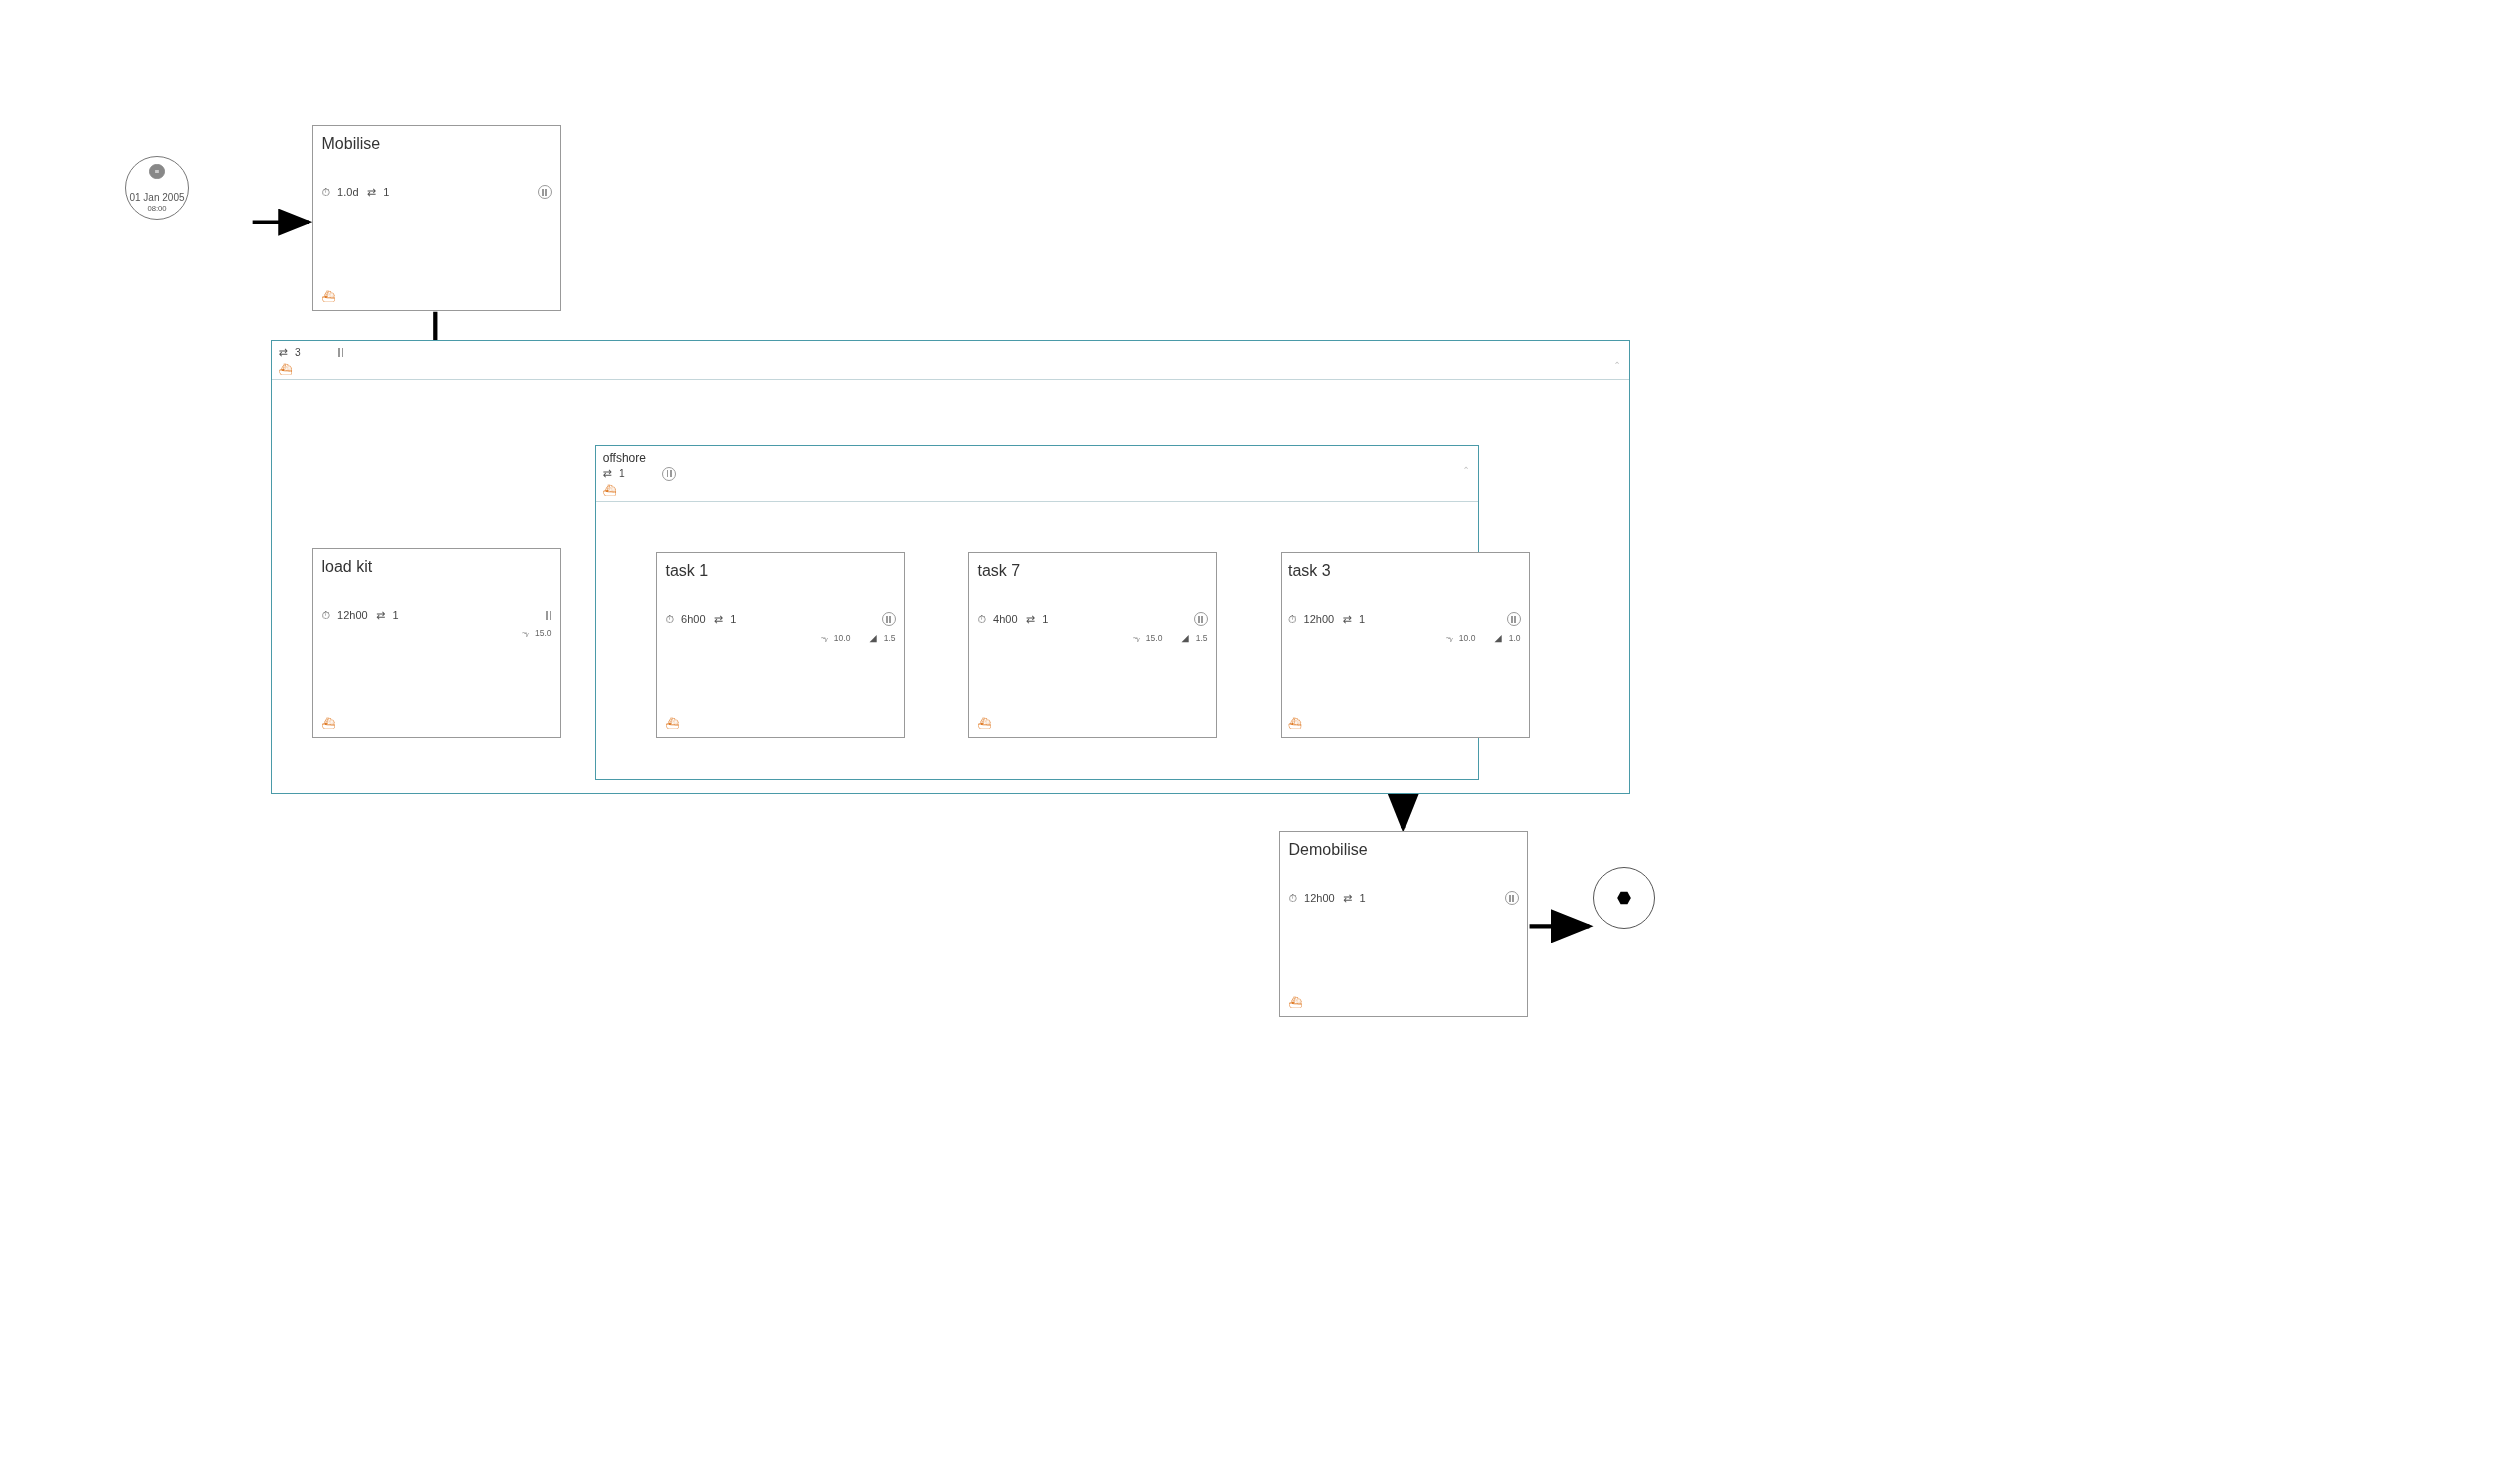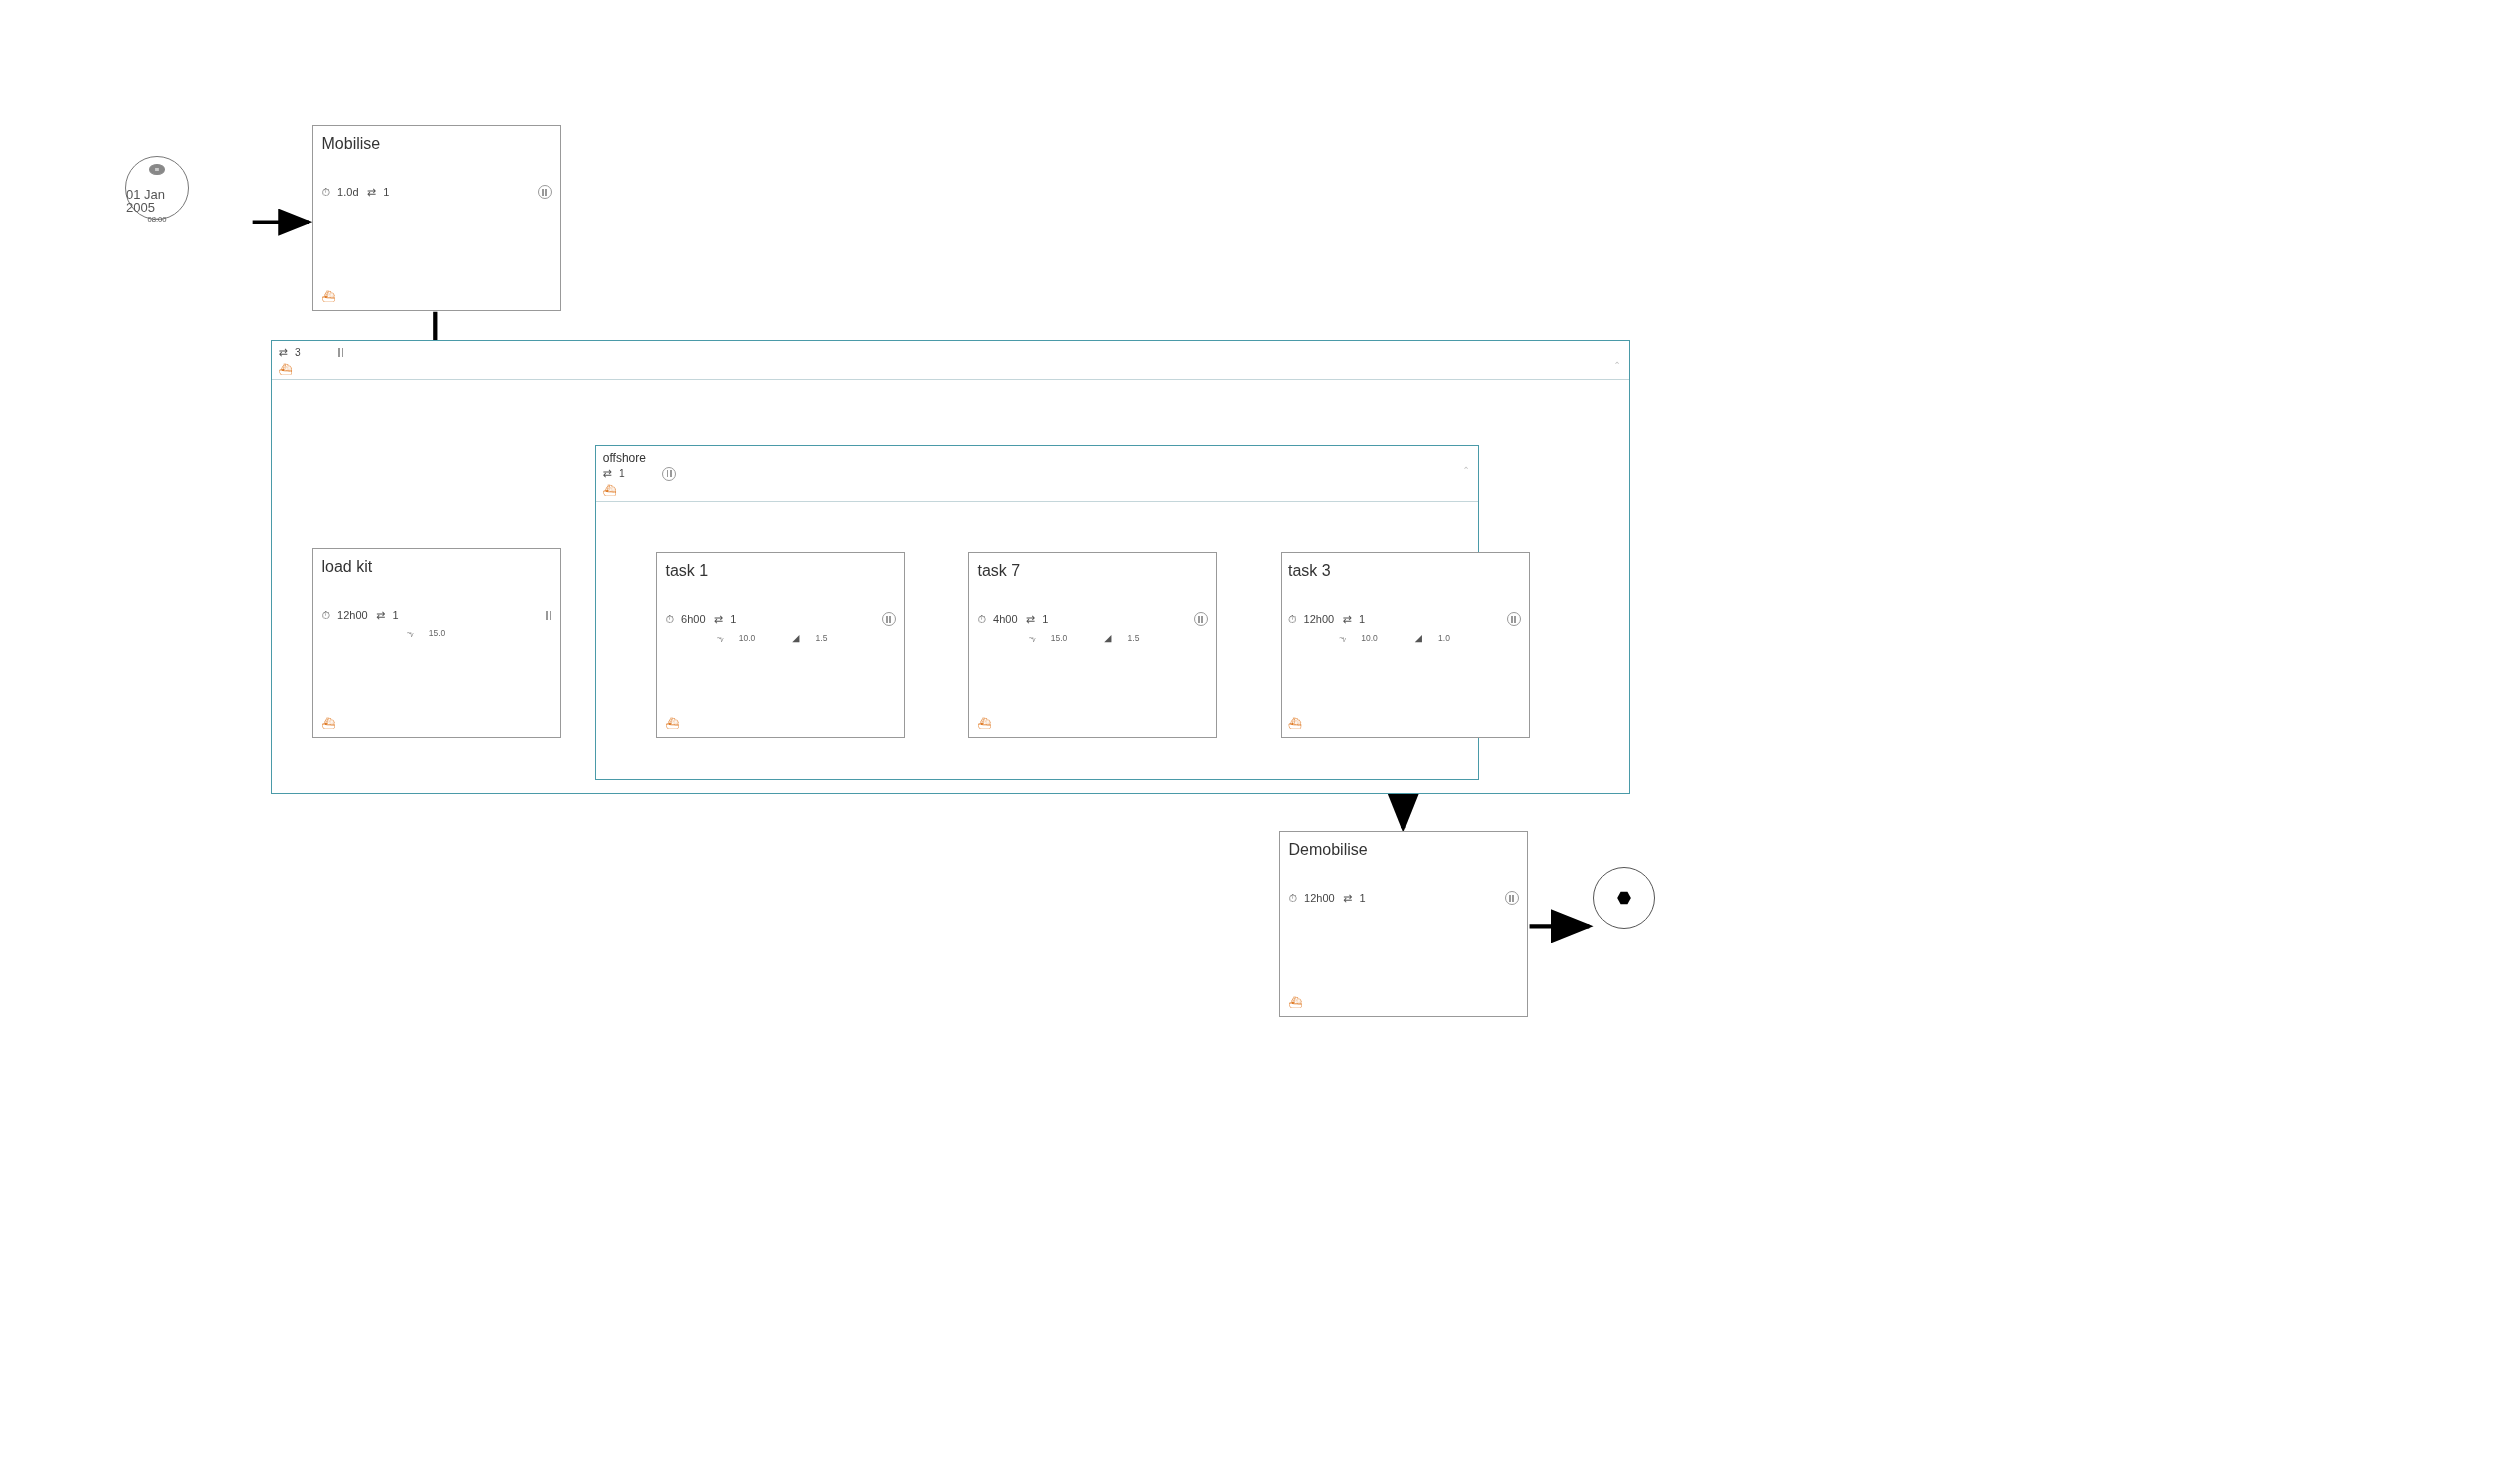--- a/index.html
+++ b/index.html
@@ -37,21 +37,21 @@
   }
   .start-circle .inner-badge {
     width: 13.7px; height: 13.7px;
     border: 0.9px solid #888;
     border-radius: 50%;
     background: #888;
     display:flex; align-items:center; justify-content:center;
     color:#fff;
     font-size:7.7px;
   }
-  .start-circle .date { font-size: 13px; color:#555; margin-top:12px; line-height:1; }
+  .start-circle .date { font-size: 10px; color:#555; margin-top:12px; line-height:1; }
   .start-circle .time { font-size: 7.7px; color:#555; line-height:1; }
 
   .end-circle {
     width: 60px; height: 60px;
     border: 0.9px solid #555;
     border-radius: 50%;
     display: flex; align-items: center; justify-content: center;
   }
   .end-circle .hex {
     width: 13.7px; height: 13.7px;
@@ -64,21 +64,21 @@
     border: 0.9px solid #999;
     background: #fff;
     padding: 8.5px 8.5px 6.8px 8.5px;
     box-sizing: border-box;
     display: flex;
     flex-direction: column;
     gap: 5.1px;
   }
   .task .title { font-size: 16px; color:#333; }
   .task .row { display:flex; align-items:center; gap:8.5px; font-size:11px; color:#444; flex-wrap: wrap; min-height:15.4px;}
-  .task .limit-row { display:flex; align-items:center; gap:16px; font-size:8.5px; color:#666; margin-left:39px; min-height:10.2px;}
+  .task .limit-row { display:flex; align-items:center; gap:7px; font-size:8.5px; color:#666; margin-left:39px; min-height:10.2px;justify-content:flex-end;}
   .task .vessel-row { min-height:12px; }
   .vessel-icon { font-size:11px; color:#e07b26; line-height:1; }
 
   
   .group {
     border: 1.7px solid #4a9aa8;
     background: #fff;
     box-sizing: border-box;
   }
   .group > .group-header {

